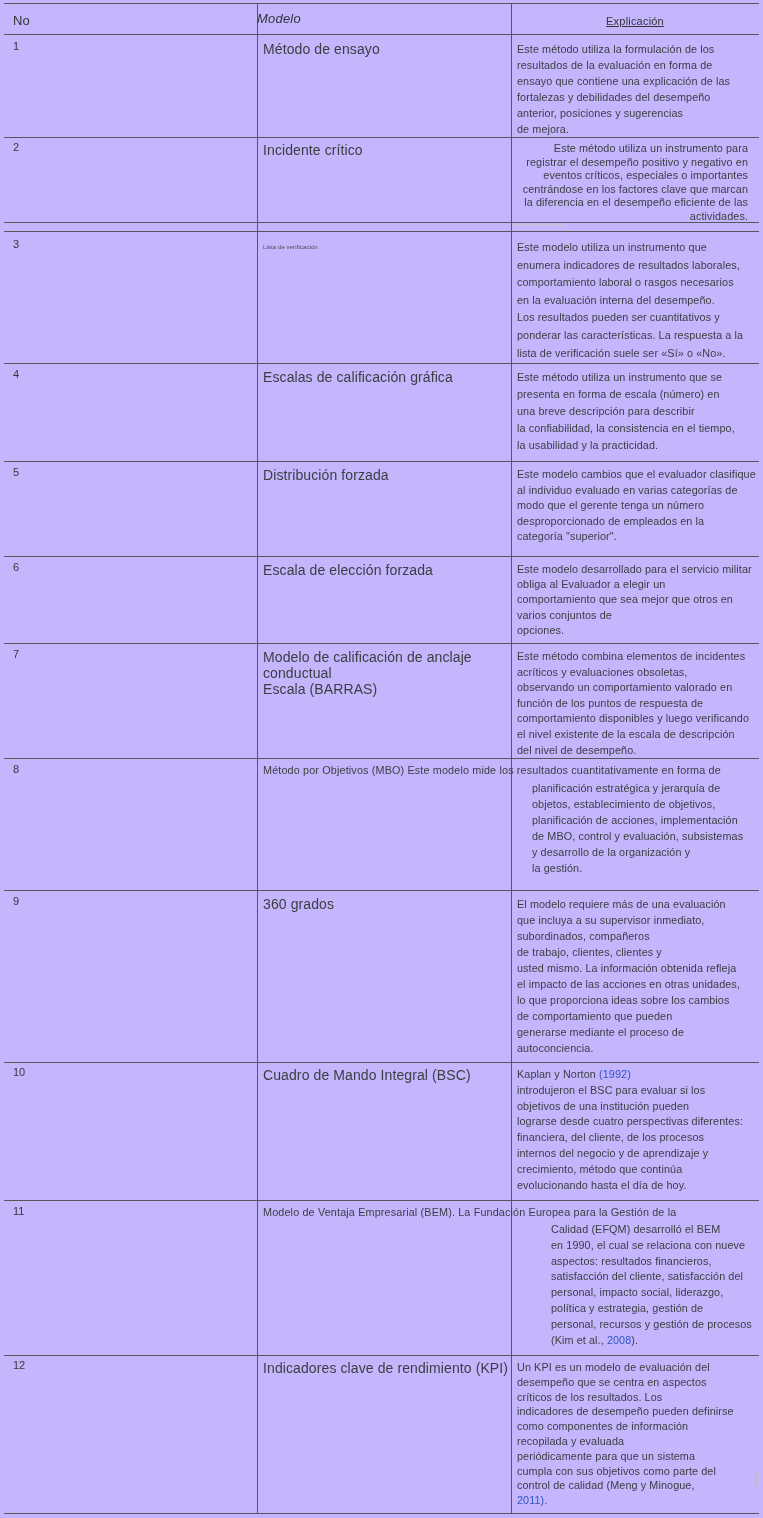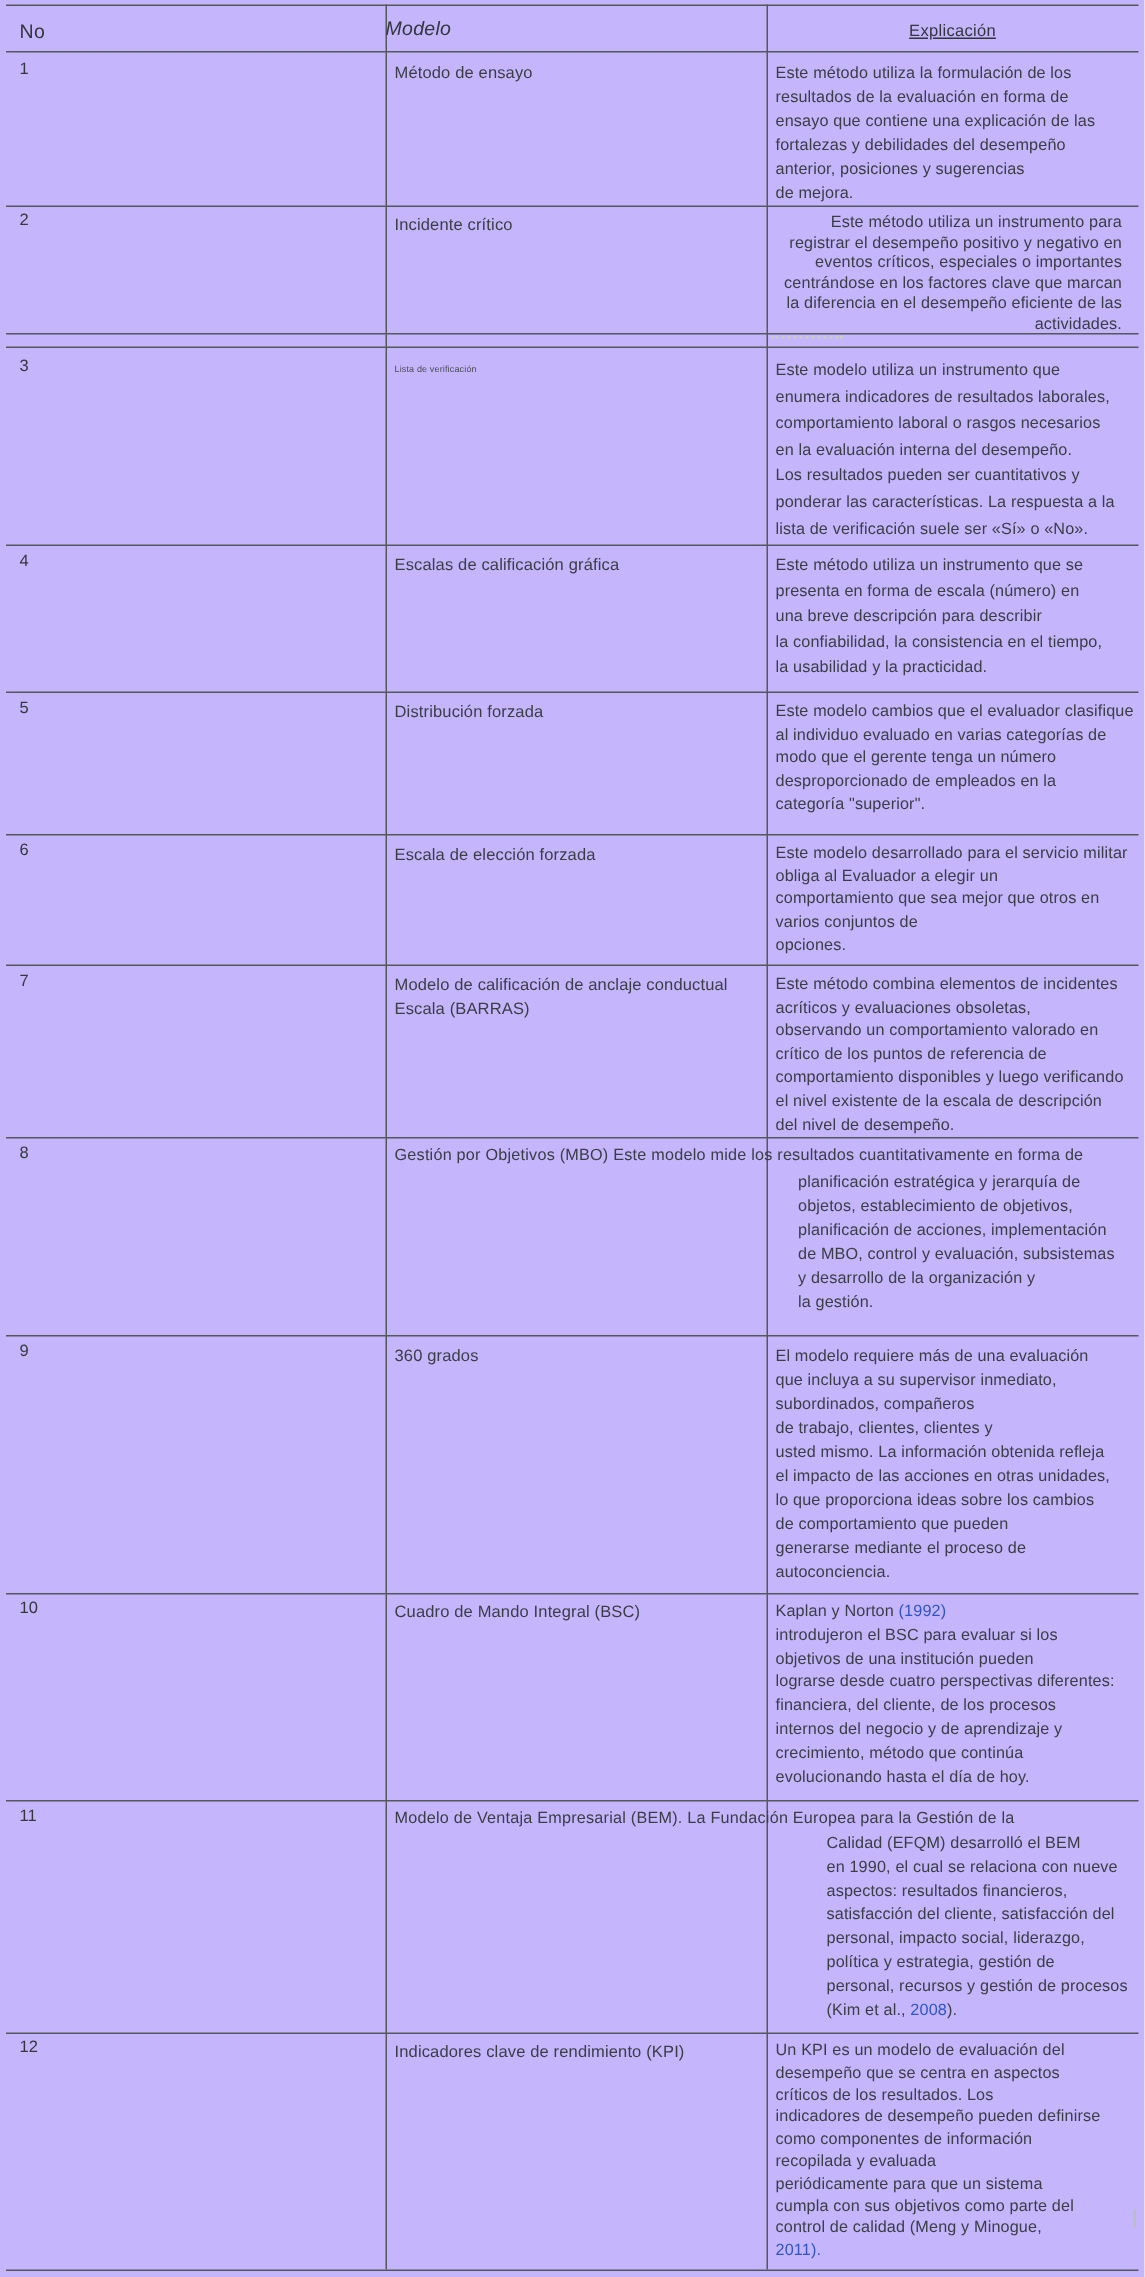--- a/index.html
+++ b/index.html
@@ -12,21 +12,21 @@
     overflow:hidden;
   }
   .hline{position:absolute;left:4px;width:755px;height:0;border-top:1px solid #55585b;}
   .vline{position:absolute;top:3px;width:0;height:1510px;border-left:1px solid #55585b;}
   .hdr{position:absolute;font-size:13px;color:#33363a;letter-spacing:.2px;}
   .hdr-no{left:13px;top:13px;}
   .hdr-modelo{left:257px;width:254px;top:11px;text-align:left;font-style:italic;}
   .hdr-expl{left:511px;width:248px;top:15px;text-align:center;font-size:11px;text-decoration:underline;}
   .row{position:absolute;left:0;width:763px;}
   .cell-no{position:absolute;left:13px;top:0;font-size:11px;color:#35383b;}
-  .cell-modelo{position:absolute;left:263px;top:1px;width:246px;font-size:11px;line-height:16px;letter-spacing:.1px;}
+  .cell-modelo{position:absolute;left:263px;top:1px;width:246px;font-size:14px;line-height:16px;letter-spacing:.1px;}
   .cell-modelo.small{font-size:6px;line-height:8px;top:5px;color:#4a4d50;}
   .span-line{position:absolute;left:263px;top:1px;width:496px;font-size:10.8px;white-space:nowrap;letter-spacing:.15px;z-index:3;}
   .cell-expl{position:absolute;width:246px;font-size:10.8px;letter-spacing:.1px;}
   .cell-expl .line{white-space:nowrap;}
   .cite{color:#2f55c4;}
   .dash-artifact{position:absolute;left:514px;top:224px;width:48px;border-top:2px dotted #c7cac7;}
   .tick-artifact{position:absolute;left:756px;top:1473px;width:1px;height:12px;background:#b9bcbe;}
 </style>
 </head>
 <body>
@@ -145,29 +145,29 @@
       <div class="row" style="top: 648px;">
         <div class="cell-no">7</div>
         <div class="cell-modelo">
           <div>Modelo de calificación de anclaje conductual</div>
           <div>Escala (BARRAS)</div>
         </div>
         <div class="cell-expl" style="left: 517px; top: 1px; line-height: 15.6px;">
           <div class="line">Este método combina elementos de incidentes</div>
           <div class="line">acríticos y evaluaciones obsoletas,</div>
           <div class="line">observando un comportamiento valorado en</div>
-          <div class="line">crítico de los puntos de referencia de</div>
+          <div class="line">función de los puntos de respuesta de</div>
           <div class="line">comportamiento disponibles y luego verificando</div>
           <div class="line">el nivel existente de la escala de descripción</div>
           <div class="line">del nivel de desempeño.</div>
         </div>
       </div>
       <div class="row" style="top: 763px;">
         <div class="cell-no">8</div>
-        <div class="span-line">Gestión por Objetivos (MBO) Este modelo mide los resultados cuantitativamente en forma de</div>
+        <div class="span-line">Método por Objetivos (MBO) Este modelo mide los resultados cuantitativamente en forma de</div>
         <div class="cell-expl" style="left: 532px; top: 17px; line-height: 16px;">
           <div class="line">planificación estratégica y jerarquía de</div>
           <div class="line">objetos, establecimiento de objetivos,</div>
           <div class="line">planificación de acciones, implementación</div>
           <div class="line">de MBO, control y evaluación, subsistemas</div>
           <div class="line">y desarrollo de la organización y</div>
           <div class="line">la gestión.</div>
         </div>
       </div>
       <div class="row" style="top: 895px;">

